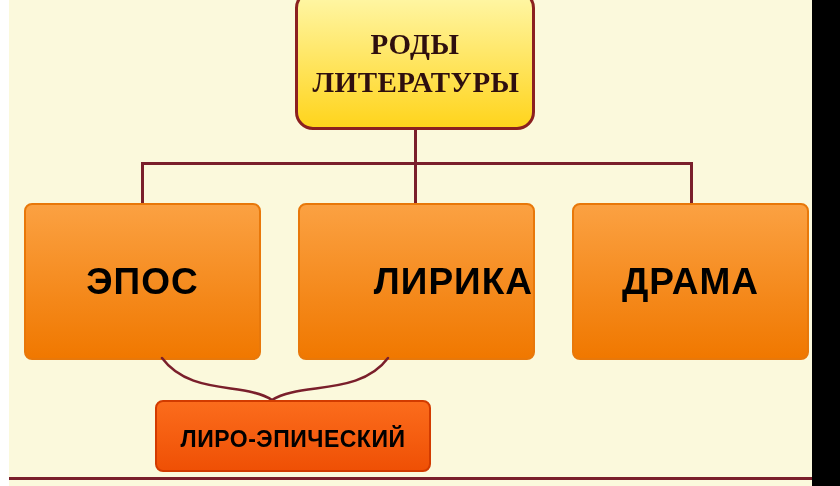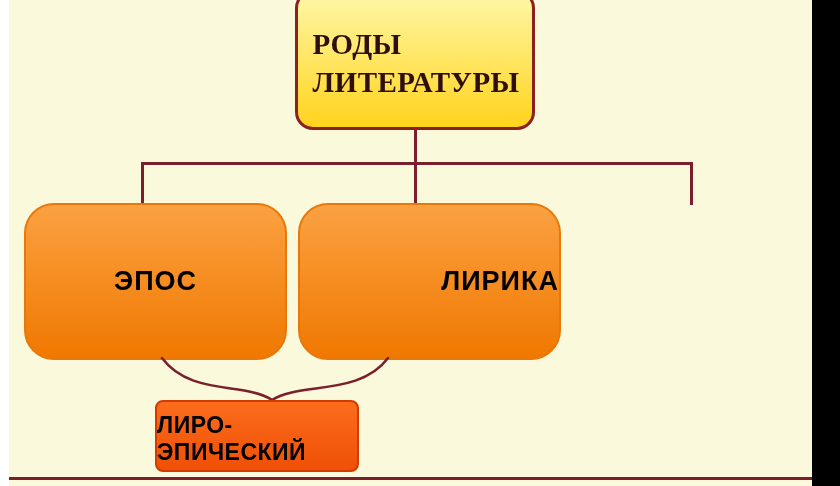--- a/index.html
+++ b/index.html
@@ -18,52 +18,52 @@
     position:absolute; left:9px; top:477px; width:803px; height:3px; background:var(--line,#7A1F2B);
   }
   .title-box {
     position:absolute; left:295px; top:-10px; width:240px; height:140px;
     background:linear-gradient(180deg, var(--title_box_top,#FFF7A8) 0%, var(--title_box_bottom,#FFD41C) 100%);
     border:3px solid var(--title_border,#8B2020); border-radius:18px;
     display:flex; align-items:center; justify-content:center;
     box-sizing:border-box;
   }
   .title-text {
-    display:block; width:205px; text-align:left;
+    display:block; width:205px; text-align:center;
     font-family:"Liberation Serif", serif; font-weight:bold;
     font-size:29px; line-height:1.3; color:var(--title_text,#2E0F0F);
     padding-top:8px; letter-spacing:0.5px;
   }
   .conn { position:absolute; background:var(--line,#7A1F2B); }
   .conn-title-down   { left:414px; top:128px; width:3px;  height:36px; }
   .conn-horizontal   { left:141px; top:162px; width:552px; height:3px; }
   .conn-stub-left    { left:141px; top:162px; width:3px;  height:43px; }
   .conn-stub-mid     { left:414px; top:162px; width:3px;  height:43px; }
   .conn-stub-right   { left:690px; top:162px; width:3px;  height:43px; }
   .node {
-    position:absolute; top:203px; width:263px; height:157px;
-    border-radius:30px; box-sizing:border-box;
+    position:absolute; top:203px; width:237px; height:157px;
+    border-radius:8px; box-sizing:border-box;
     background:linear-gradient(180deg, var(--node_top,#FBA142) 0%, var(--node_bottom,#F07800) 100%);
     border:2px solid var(--node_border,#E8780A);
     display:flex; align-items:center; justify-content:center;
-    font-weight:bold; font-size:27px; letter-spacing:1px;
+    font-weight:bold; font-size:37px; letter-spacing:1px;
     color:var(--node_text,#000000);
   }
   .node-epos   { left:24px; }
   .node-lirika { left:298px;justify-content:flex-end; }
   .node-drama  { left:572px; }
   .brace-svg { position:absolute; left:150px; top:356px; width:250px; height:48px; }
   .merged-box {
-    position:absolute; left:155px; top:400px; width:204px; height:72px;
+    position:absolute; left:155px; top:400px; width:276px; height:72px;
     box-sizing:border-box; border-radius:8px;
     background:linear-gradient(180deg, var(--merged_top,#FB6C1C) 0%, var(--merged_bottom,#EF5005) 100%);
     border:2px solid var(--merged_border,#D23B00);
     display:flex; align-items:flex-end; justify-content:center;
     font-weight:bold; font-size:23px; color:var(--node_text,#000000);
-    padding-bottom:4px; letter-spacing:0.5px;
+    padding-bottom:17px; letter-spacing:0.5px;
   }
 </style>
 </head>
 <body>
 
 <div class="canvas">
 
   <div class="left-strip"></div>
   <div class="right-bar"></div>
   <div class="bottom-line"></div>
@@ -77,20 +77,23 @@
   <div class="title-box">
     <span class="title-text">РОДЫ ЛИТЕРАТУРЫ</span>
   </div>
 
   <div class="node node-epos">
     <span>ЭПОС</span>
   </div>
   <div class="node node-lirika">
     <span>ЛИРИКА</span>
   </div>
+  <div class="node node-drama">
+    <span>ДРАМА</span>
+  </div>
 
   <svg class="brace-svg" viewBox="0 0 250 48" xmlns="http://www.w3.org/2000/svg">
     <path d="M 12 2 C 40 40, 95 26, 122 44" fill="none" stroke="#7A1F2B" stroke-width="2.5" stroke-linecap="round"></path>
     <path d="M 238 2 C 210 40, 150 26, 122 44" fill="none" stroke="#7A1F2B" stroke-width="2.5" stroke-linecap="round"></path>
   </svg>
 
   <div class="merged-box">
     <span>ЛИРО-ЭПИЧЕСКИЙ</span>
   </div>
 

